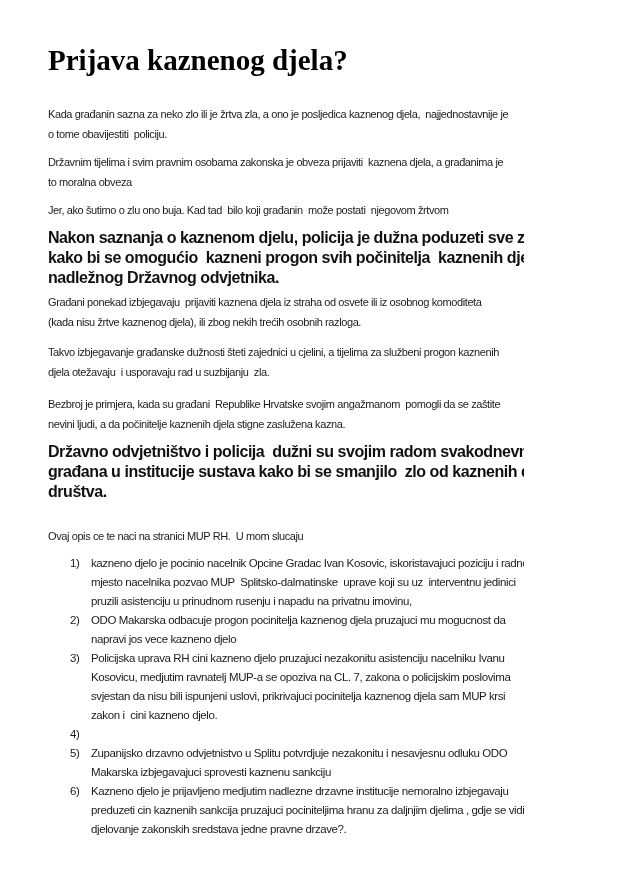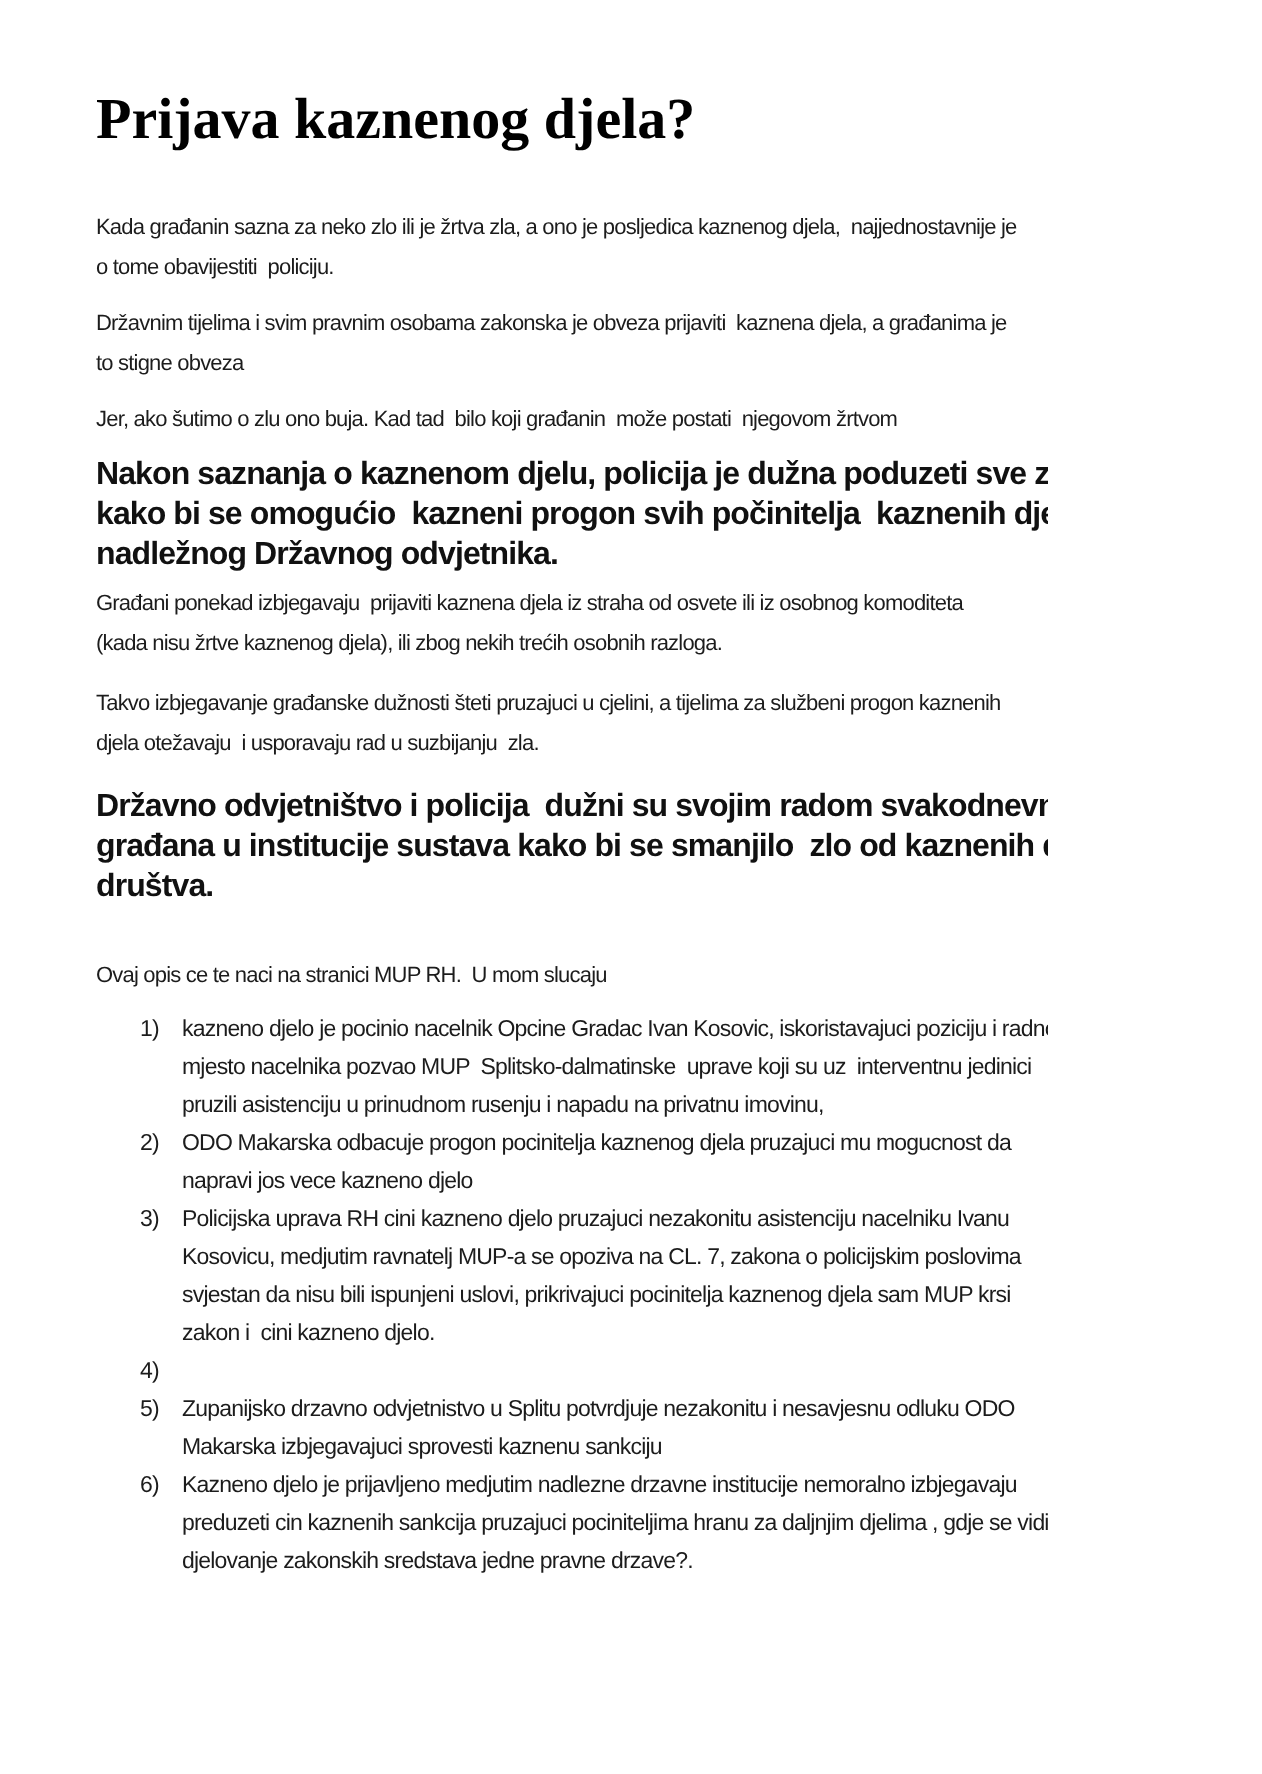--- a/index.html
+++ b/index.html
@@ -71,29 +71,31 @@
 </head>
 <body>
 
 <div class="page">
 
   <h1 class="doc-title">Prijava kaznenog djela?</h1>
 
   <div class="para">Kada građanin sazna za neko zlo ili je žrtva zla, a ono je posljedica kaznenog djela,  najjednostavnije je
 o tome obavijestiti  policiju.</div>
   <div class="para">Državnim tijelima i svim pravnim osobama zakonska je obveza prijaviti  kaznena djela, a građanima je
-to stigne obveza</div>
+to moralna obveza</div>
   <div class="para">Jer, ako šutimo o zlu ono buja. Kad tad  bilo koji građanin  može postati  njegovom žrtvom</div>
   <div class="para bold tight">Nakon saznanja o kaznenom djelu, policija je dužna poduzeti sve zakonske mjere  i radnje,
 kako bi se omogućio  kazneni progon svih počinitelja  kaznenih djela  i o svemu  obavještava
 nadležnog Državnog odvjetnika.</div>
   <div class="para gap-lg">Građani ponekad izbjegavaju  prijaviti kaznena djela iz straha od osvete ili iz osobnog komoditeta
 (kada nisu žrtve kaznenog djela), ili zbog nekih trećih osobnih razloga.</div>
-  <div class="para gap-md">Takvo izbjegavanje građanske dužnosti šteti pruzajuci u cjelini, a tijelima za službeni progon kaznenih
+  <div class="para gap-md">Takvo izbjegavanje građanske dužnosti šteti zajednici u cjelini, a tijelima za službeni progon kaznenih
 djela otežavaju  i usporavaju rad u suzbijanju  zla.</div>
+  <div class="para">Bezbroj je primjera, kada su građani  Republike Hrvatske svojim angažmanom  pomogli da se zaštite
+nevini ljudi, a da počinitelje kaznenih djela stigne zaslužena kazna.</div>
   <div class="para bold gap-md">Državno odvjetništvo i policija  dužni su svojim radom svakodnevno jačati povjerenje
 građana u institucije sustava kako bi se smanjilo  zlo od kaznenih djela  na dobrobit cijelog
 društva.</div>
   <div class="para pre-list">Ovaj opis ce te naci na stranici MUP RH.  U mom slucaju</div>
 
   <div class="numbered-list">
     <div class="list-item">
       <span class="marker">1)</span>
       <span class="item-text">kazneno djelo je pocinio nacelnik Opcine Gradac Ivan Kosovic, iskoristavajuci poziciju i radno
 mjesto nacelnika pozvao MUP  Splitsko-dalmatinske  uprave koji su uz  interventnu jedinici

